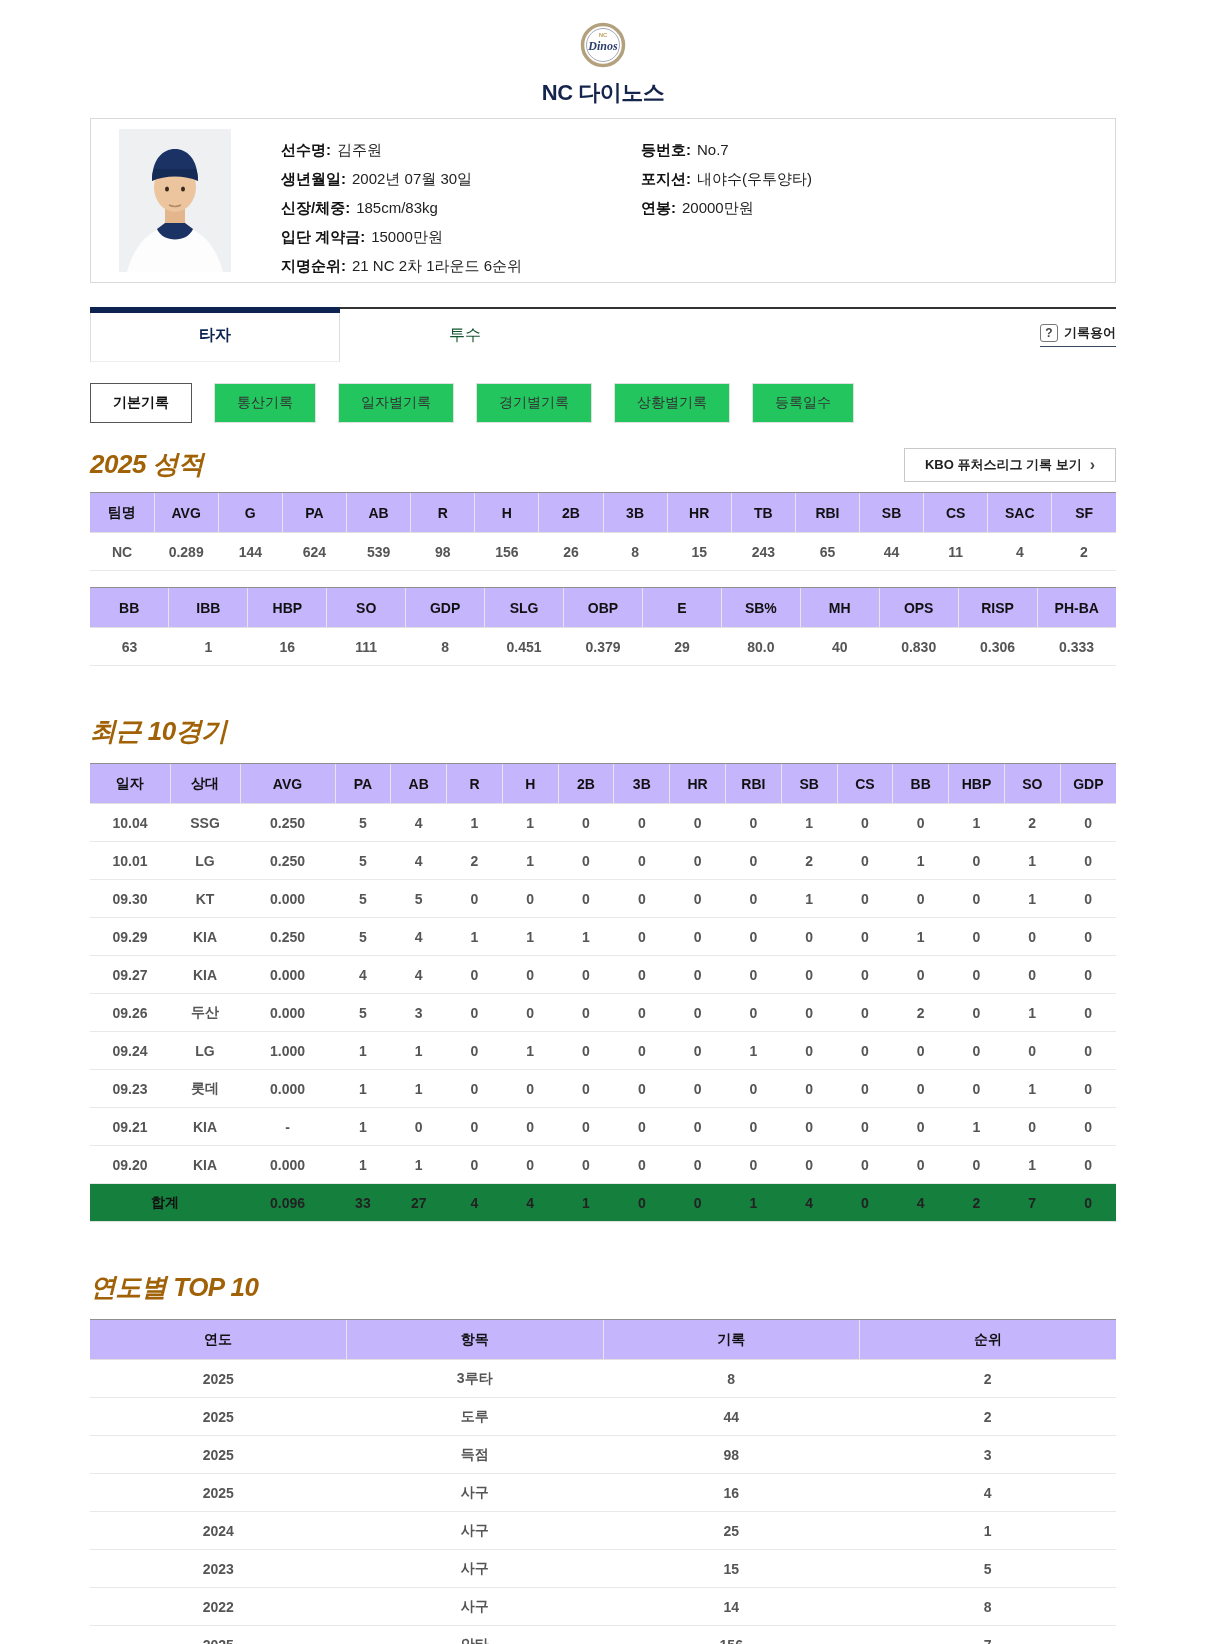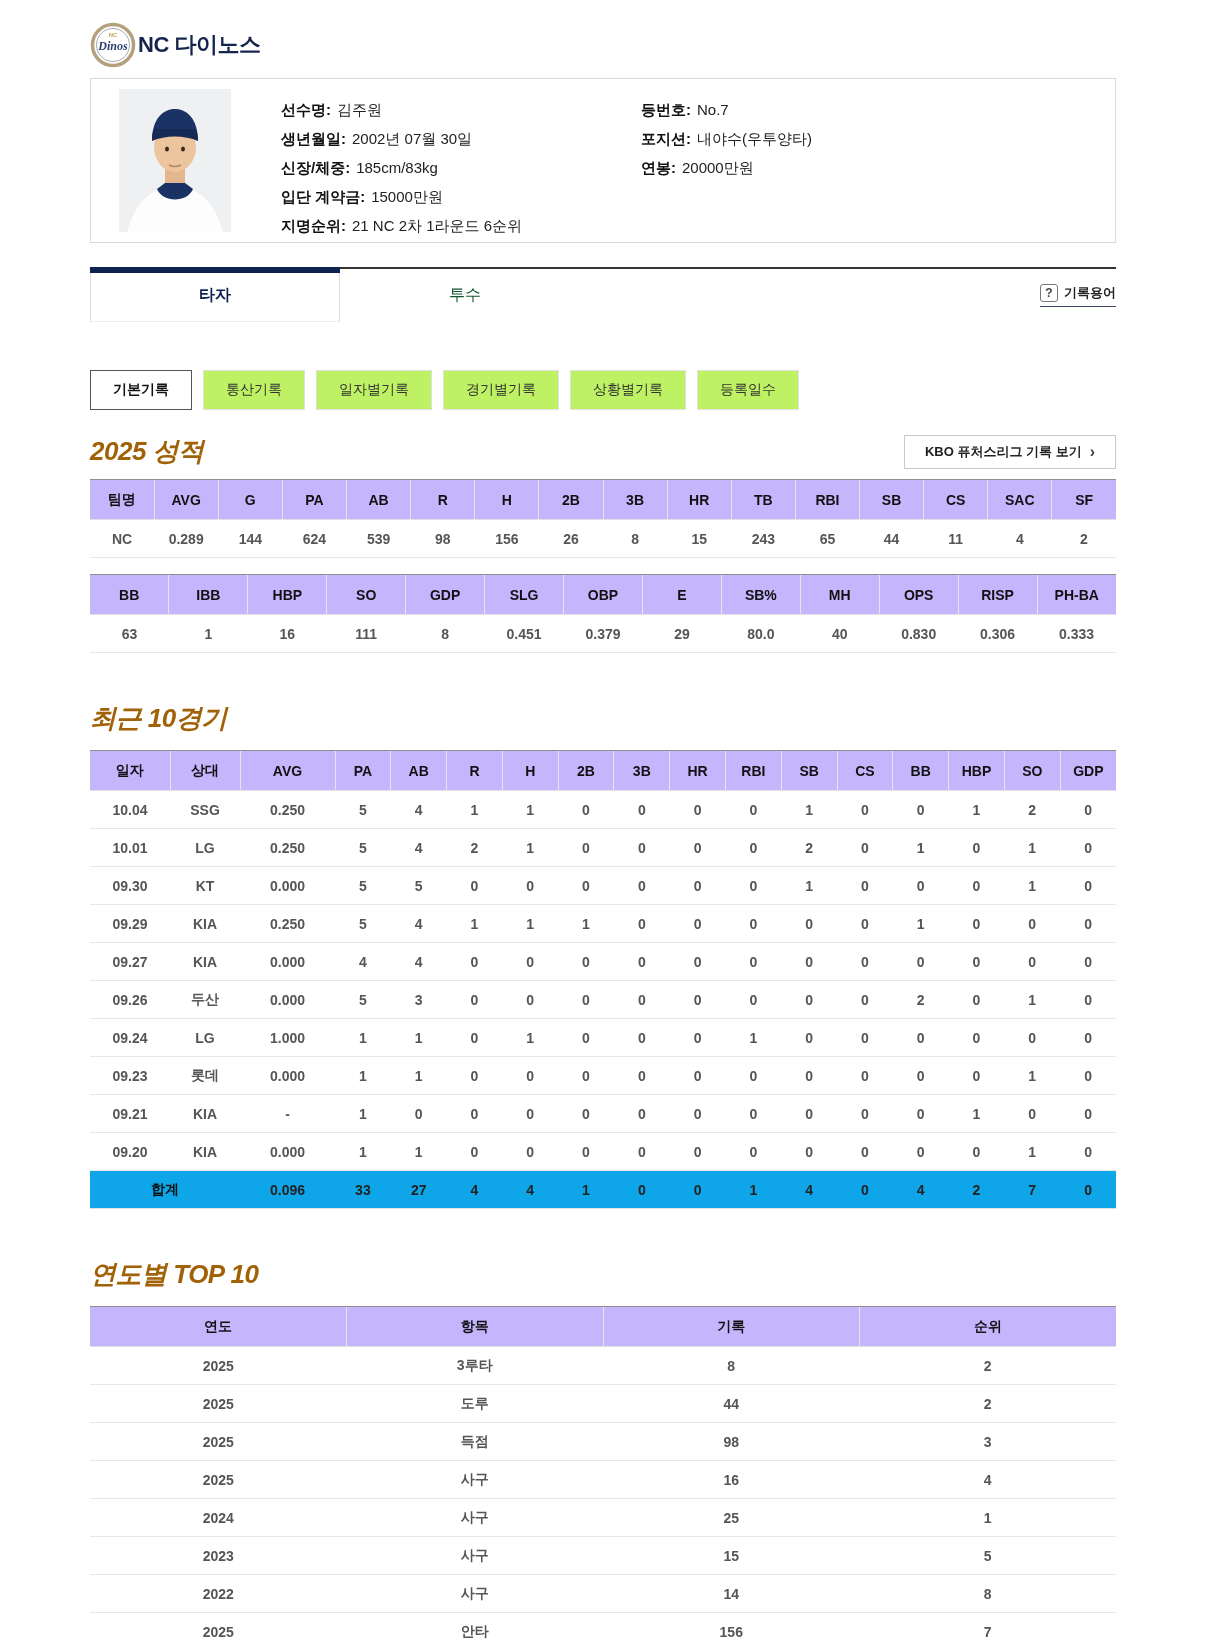--- a/index.html
+++ b/index.html
@@ -1,21 +1,21 @@
 <!DOCTYPE html>
 <html><head>
 <meta charset="utf-8">
 <style>
   * { margin:0; padding:0; box-sizing:border-box; }
   html,body { background:#fff; }
   body { width:1206px; min-height:1644px; font-family:"Liberation Sans","DejaVu Sans",sans-serif; color:#222; }
   .content { width:1026px; margin:0 auto; }
 
   
-  .site-header { padding-top:22px; display:flex; align-items:center; gap:2px; }
+  .site-header { padding-top:22px; display:flex; align-items:center; gap:10px;flex-direction:column; }
   .team-name { font-size:22px; font-weight:800; color:#15244c; letter-spacing:-0.5px; }
 
   
   .player-card { margin-top:10px; border:1px solid #d9d9d9; height:165px; position:relative; }
   .photo { position:absolute; left:28px; top:10px; width:112px; height:143px; overflow:hidden; background:#eef0f2; }
   .info-col { position:absolute; top:16px; font-size:15px; }
   .info-col.left { left:190px; }
   .info-col.right { left:550px; }
   .info-row { height:29px; line-height:29px; white-space:nowrap; }
   .info-row .lbl { font-weight:800; color:#111; }
@@ -23,42 +23,42 @@
 
   
   .tabbar { margin-top:24px; border-top:2px solid #333; height:55px; display:flex; position:relative; }
   .tab { width:250px; display:flex; align-items:center; justify-content:center; font-size:16px; color:#14532d; cursor:pointer; }
   .tab.active { position:relative; background:#fff; border-left:1px solid #ddd; border-right:1px solid #ddd; border-bottom:1px solid #eee; font-weight:800; color:#0d2451; }
   .tab.active::before { content:""; position:absolute; top:-2px; left:-1px; right:-1px; height:6px; background:#0d2451; }
   .glossary { margin-left:auto; align-self:center; display:flex; align-items:center; gap:6px; font-size:13px; font-weight:700; color:#222; border-bottom:1px solid #3a4763; padding-bottom:4px; cursor:pointer; text-decoration:none; }
   .qbox { width:18px; height:18px; border:1px solid #777; border-radius:3px; font-size:12px; display:flex; align-items:center; justify-content:center; color:#444; font-weight:700; }
 
   
-  .subtabs { margin-top:48px; display:flex; gap:11px; }
-  .subtab { height:40px; padding:0 22px; display:flex; align-items:center; font-size:14px; background:#bef264; border:1px solid #e0e0e0; color:#333; cursor:pointer; }
+  .subtabs { margin-top:21px; display:flex; gap:22px; }
+  .subtab { height:40px; padding:0 22px; display:flex; align-items:center; font-size:14px; background:#22c55e; border:1px solid #e0e0e0; color:#333; cursor:pointer; }
   .subtab.active { background:#fff; border:1px solid #555; font-weight:800; color:#111; }
 
   
   .section-head { margin-top:24px; display:flex; align-items:center; justify-content:space-between; }
   .sec-title { font-size:26px; font-weight:800; color:#a16207; letter-spacing:-0.5px;font-style:italic; }
   .futures-btn { height:34px; padding:0 20px; background:#fff; border:1px solid #c9c9c9; font-size:13px; font-weight:700; color:#222; display:flex; align-items:center; gap:8px; cursor:pointer; font-family:inherit; }
   .futures-btn .chev { font-size:16px; line-height:1; color:#444; }
   .sec-title.standalone { margin-top:48px; }
 
   
   .stat-table { width:100%; border-collapse:collapse; table-layout:fixed; margin-top:10px; }
   .stat-table th { height:40px; background:#c4b5fd; border-top:1px solid #8f8f8f; border-bottom:1px solid #e0e0e0; font-size:14px; font-weight:800; color:#111; text-align:center; }
   .stat-table th + th { border-left:1px solid #e6e6e6; }
   .stat-table td { height:38px; text-align:center; font-size:14px; font-weight:700; color:#555; border-bottom:1px solid #e8e8e8; }
   .stat-table.t13 { margin-top:16px; }
   .recent-table { margin-top:14px; }
   .recent-table th:nth-child(1), .recent-table td:nth-child(1) { width:80px; }
   .recent-table th:nth-child(2), .recent-table td:nth-child(2) { width:70px; }
   .recent-table th:nth-child(3), .recent-table td:nth-child(3) { width:95px; }
-  .total-row td { background:#0ea5e9; color:#222; border-bottom:1px solid #e0e0e0; }
+  .total-row td { background:#15803d; color:#222; border-bottom:1px solid #e0e0e0; }
   .total-row .total-label { font-weight:800; color:#111; }
   .top10-table { margin-top:14px; }
   .top10-table th, .top10-table td { width:25%; }
   .bottom-space { height:80px; }
 </style>
 </head>
 <body>
 
 <div class="content">
 

